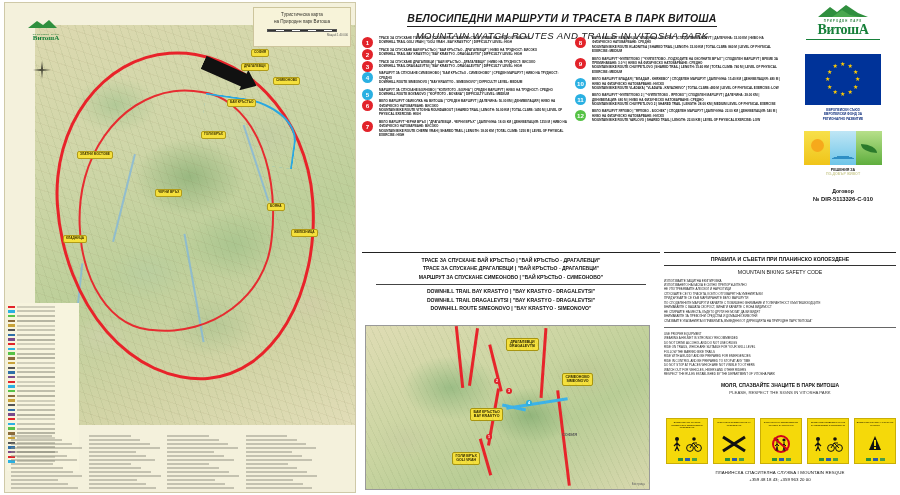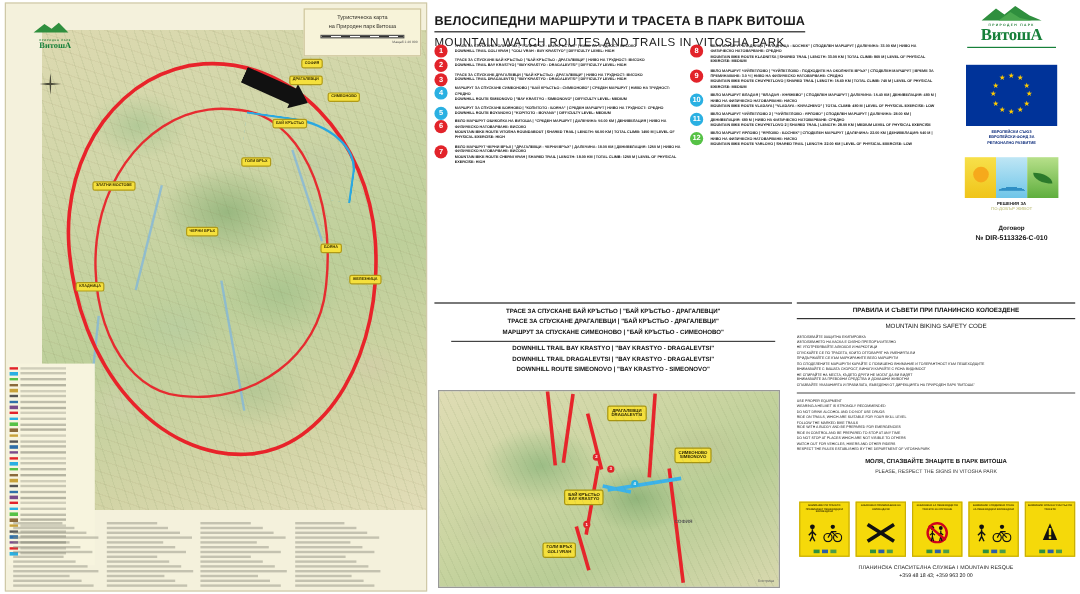--- a/index.html
+++ b/index.html
@@ -96,21 +96,21 @@
   }
   .legend-rows { padding:2px 1px; }
   .legend-row { display:flex; align-items:center; gap:1.5px; height:3.6px; margin-bottom:1.1px; }
   .legend-swatch { width:7px; height:2.4px; flex:0 0 auto; }
   .legend-text { flex:1; height:2px; background:linear-gradient(90deg,#8a8a7a 0 62%,transparent 62%); opacity:.55; }
   .map-botnotes { position:absolute; left:2px; top:430px; width:348px; height:60px; padding:2px 4px; }
   .note-col { width:23%; display:inline-block; vertical-align:top; padding-right:3px; }
   .note-line { height:1.8px; background:#8a8a7a; opacity:.45; margin-bottom:2.2px; }
 
   
-  .title-wrap { position:absolute; left:362px; top:8px; width:420px; text-align:left; }
+  .title-wrap { position:absolute; left:352px; top:8px; width:420px; text-align:center;font-style:italic; }
   .title-bg { font-size:10.5px; font-weight:bold; color:#1a1a1a; letter-spacing:.2px;
      border-bottom:1.2px solid #222; padding-bottom:2px; display:inline-block; }
   .title-en { font-size:9.6px; color:#1a1a1a; margin-top:3px; letter-spacing:.4px; }
 
   
   .routes { position:absolute; left:362px; top:36px; width:420px; height:212px; }
   .route-col { position:absolute; top:0; width:205px; }
   .route-col.left { left:0; }
   .route-col.right { left:213px; }
   .route-item { position:relative; padding-left:17px; margin-bottom:3px; }

